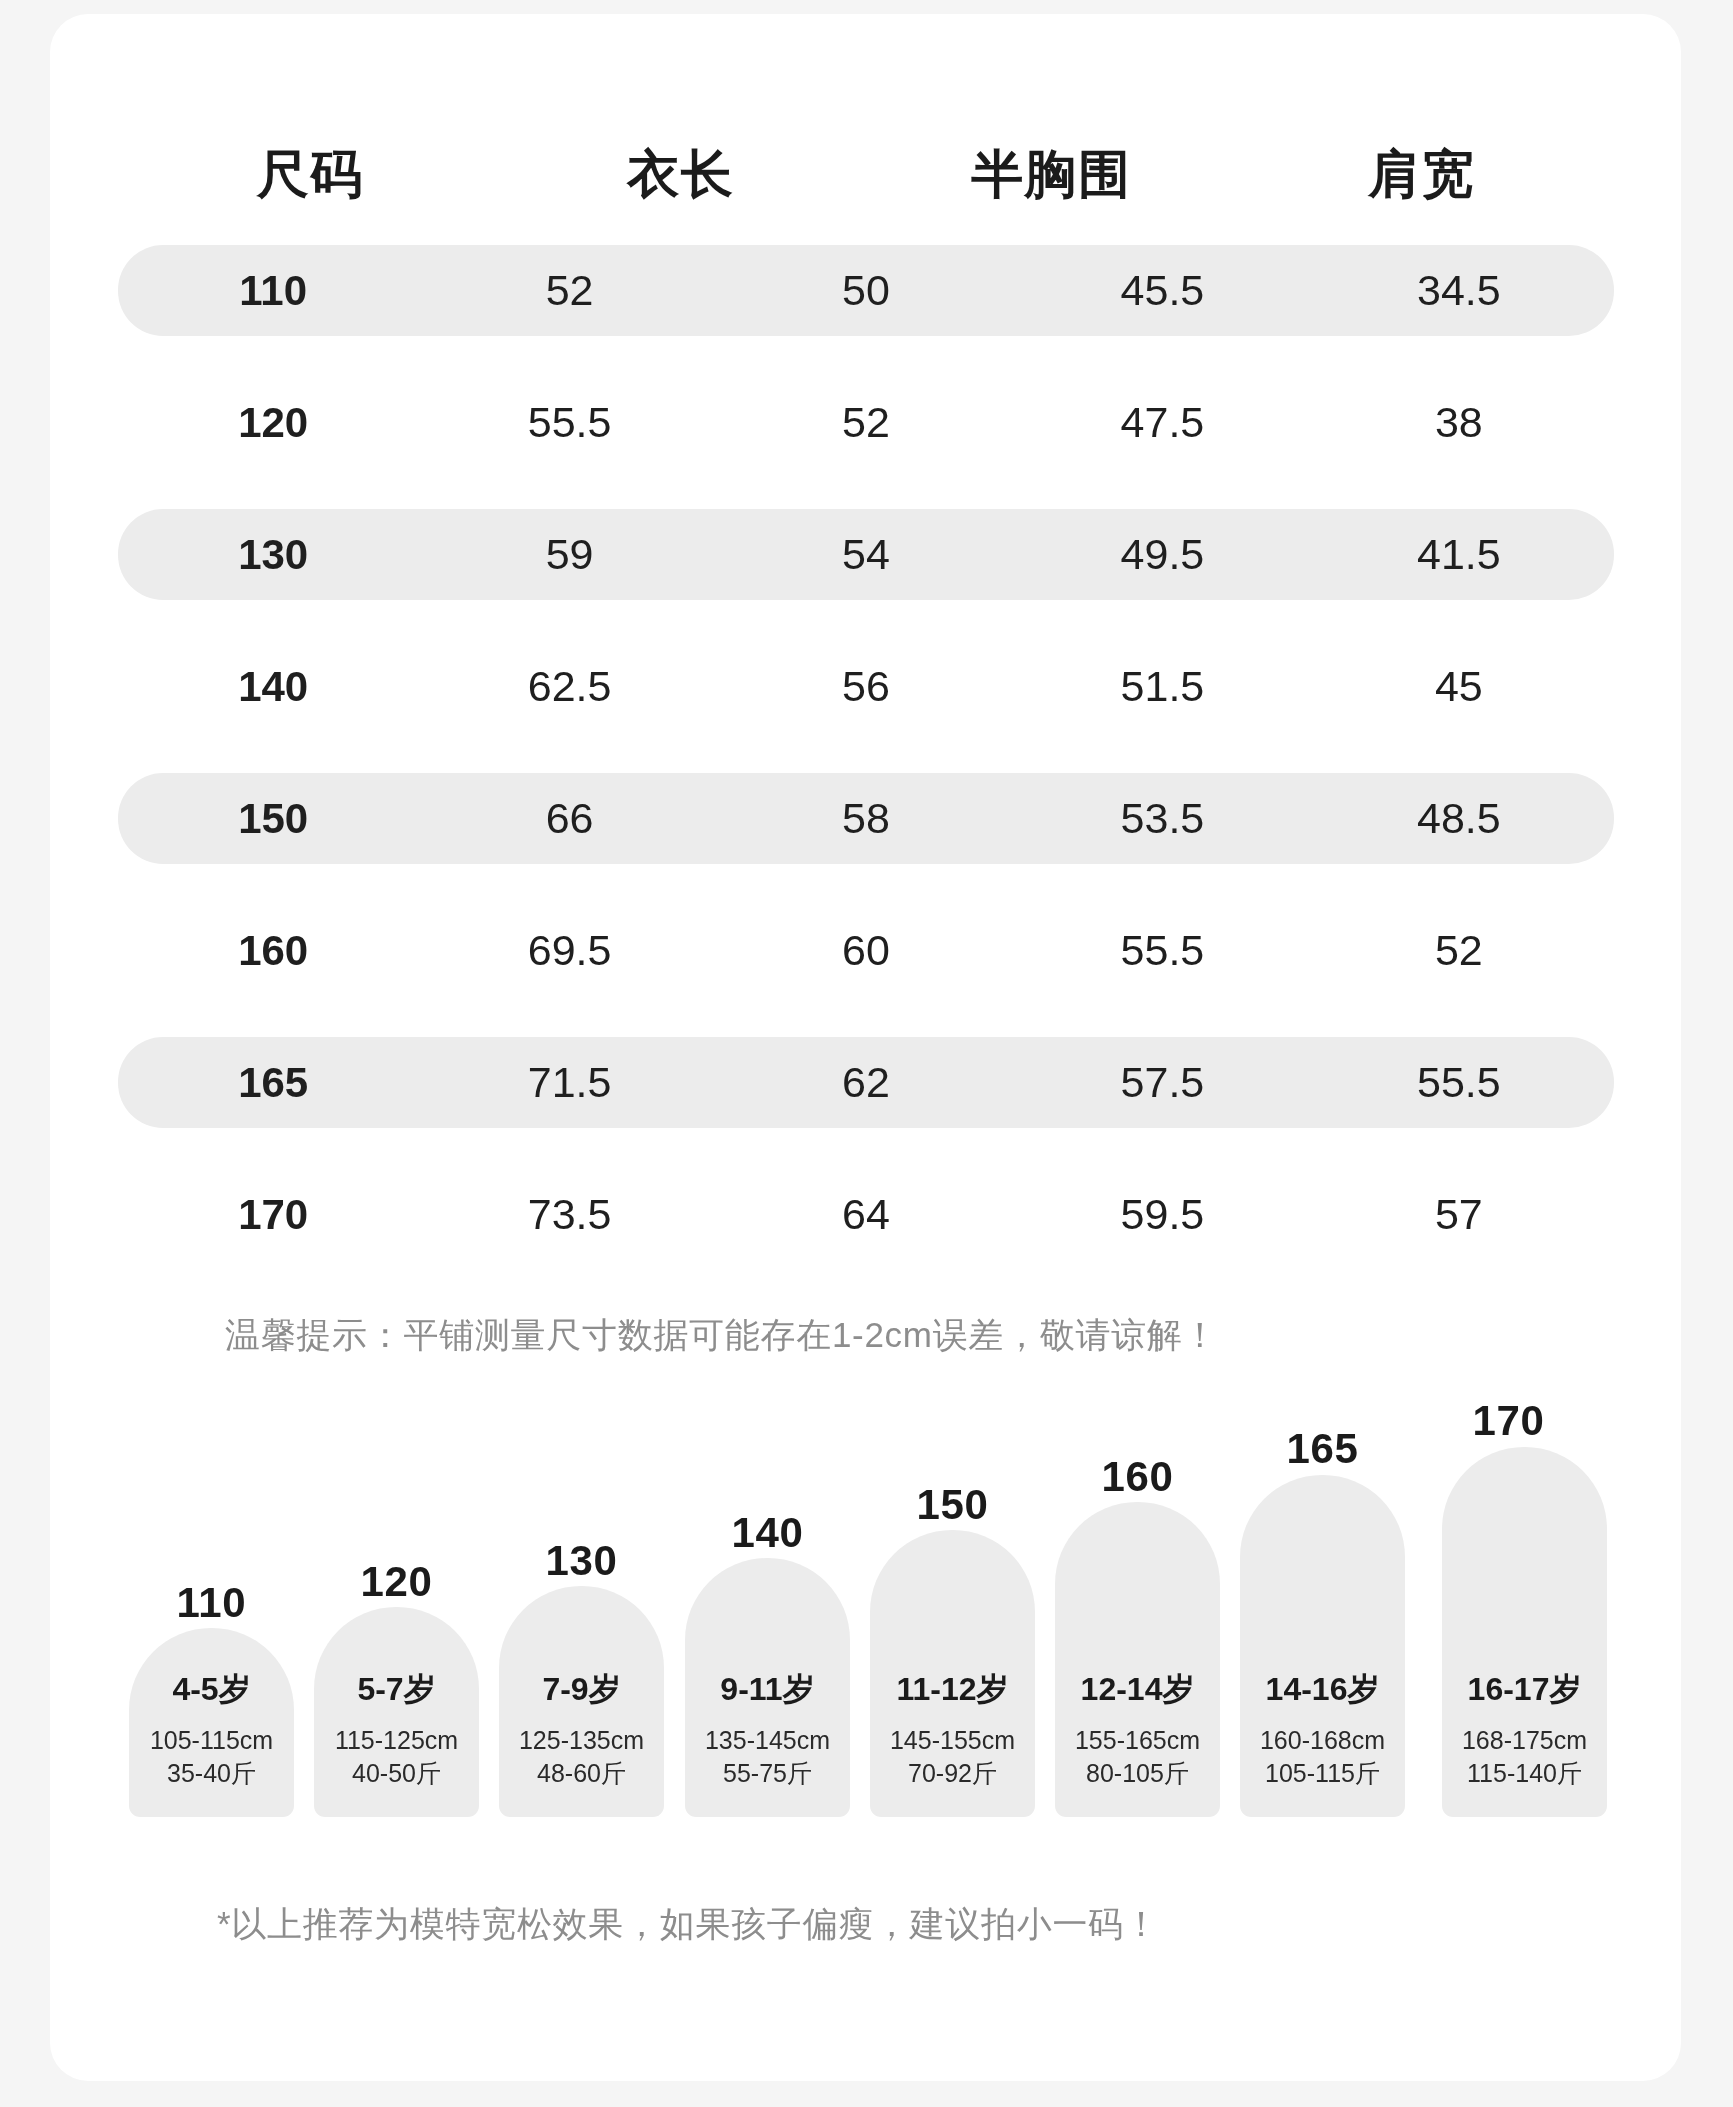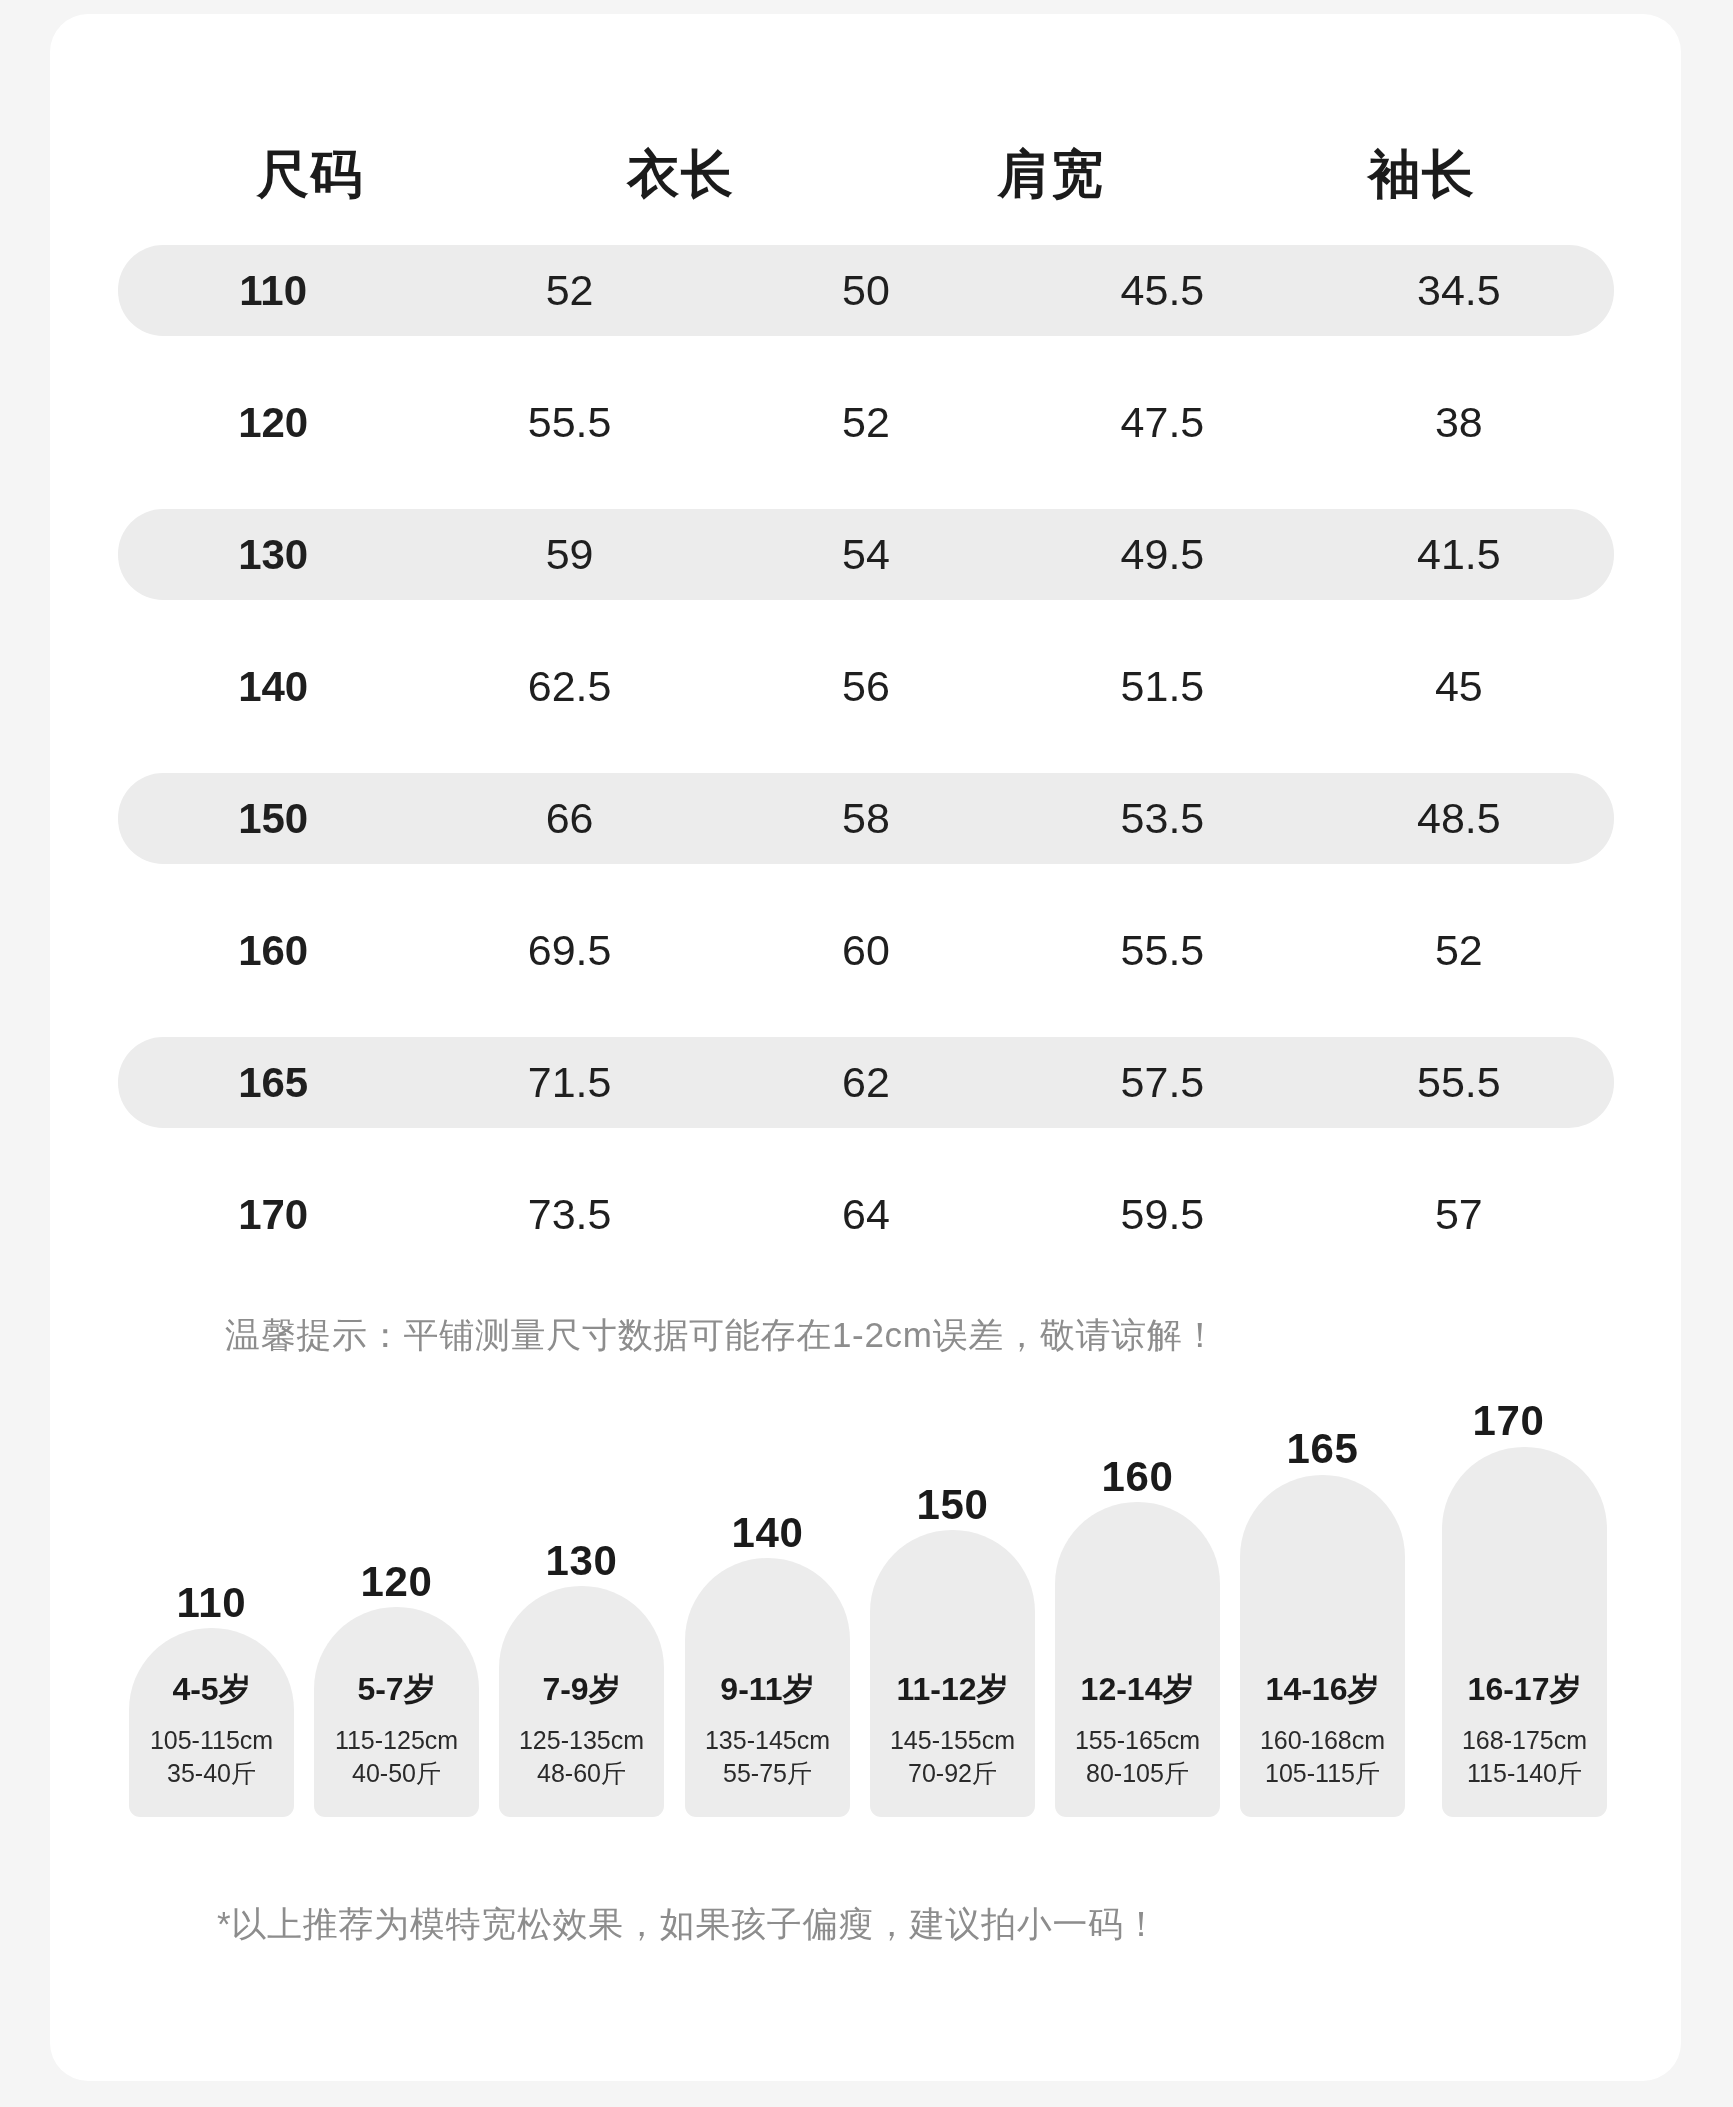--- a/index.html
+++ b/index.html
@@ -146,22 +146,22 @@
 </head>
 <body>
 
 <div class="card">
 
   <div class="table">
 
     <div class="thead">
       <div class="cell">尺码</div>
       <div class="cell">衣长</div>
+      <div class="cell">半胸围</div>
       <div class="cell">肩宽</div>
-      <div class="cell">袖长</div>
     </div>
 
     <div class="rows">
 
       <div class="row alt" style="margin-top:12.6px;">
         <div class="cell size">110</div>
         <div class="cell">52</div>
         <div class="cell">50</div>
         <div class="cell">45.5</div>
         <div class="cell">34.5</div>

